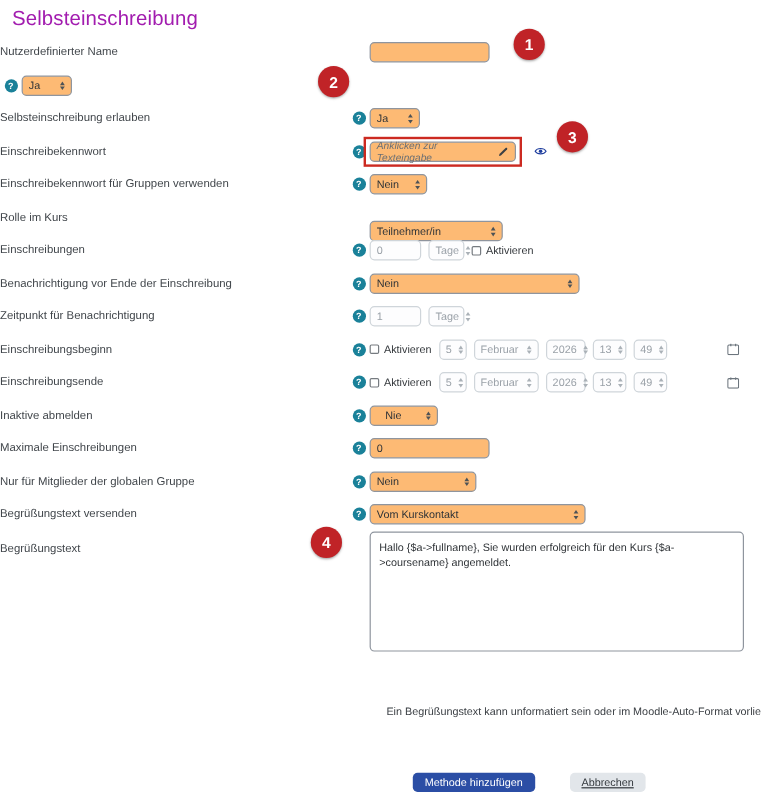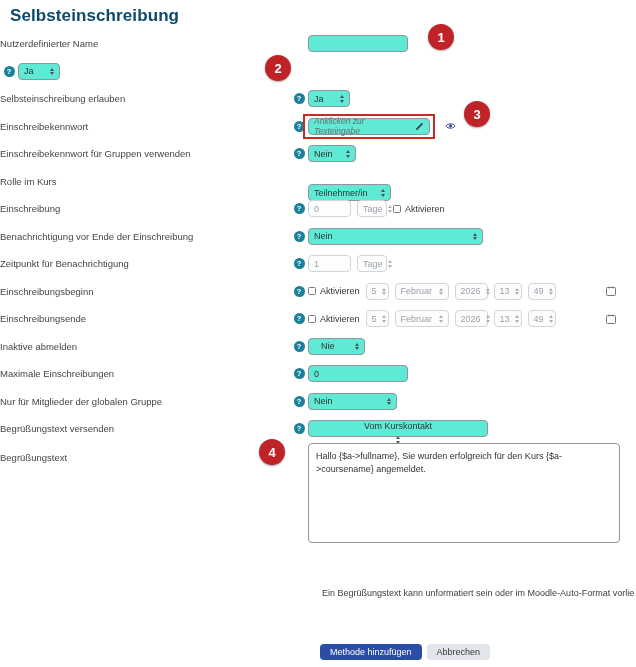--- a/index.html
+++ b/index.html
@@ -2,33 +2,33 @@
 <html><head>
 <meta charset="utf-8">
 <style>
   * { box-sizing: border-box; margin: 0; padding: 0; }
   html,body { background:#fff; }
   body { width:636px; height:667px; overflow:hidden;
          font-family:"Liberation Sans", sans-serif; }
   .page { position:relative; width:636px; height:667px; background:#fff; }
 
   h1.page-title { margin:6px 0 5px 10px; font-size:17px; line-height:19px;
-                  font-weight:700; color:#0c4a6e; letter-spacing:.1px; }
+                  font-weight:400; color:#a21caf; letter-spacing:.1px; }
 
   .frow { display:flex; align-items:center; height:27.5px; }
   .frow .flabel { width:290px; flex:0 0 290px; 
                   font-size:9.5px; color:#41464b; }
   .help-slot { width:18px; flex:0 0 18px; display:flex; justify-content:center; align-items:center; }
   .controls { display:flex; align-items:center; gap:6px; min-width:0; }
 
   .help-icon { width:11px; height:11px; border-radius:50%; background:#1a8199;
                color:#fff; font-size:7.5px; font-weight:700; display:flex;
                align-items:center; justify-content:center; cursor:pointer; }
 
-  .ctrl { height:17px; border:1px solid #8f959e; border-radius:4px; background:#5eead4;
+  .ctrl { height:17px; border:1px solid #8f959e; border-radius:4px; background:#fdba74;
           font-size:9px; color:#2f3337; display:inline-flex; align-items:center;
           padding:0 5px; }
   input.ctrl { outline:none; }
   .sel { justify-content:space-between; gap:5px; cursor:pointer; }
   .caret { display:inline-flex; flex-direction:column; align-items:center; gap:1.5px; }
   .caret i { display:block; width:0; height:0;
              border-left:2.5px solid transparent; border-right:2.5px solid transparent; }
   .caret i.up   { border-bottom:3.5px solid #4d5256; }
   .caret i.down { border-top:3.5px solid #4d5256; }
   .disabled { border-color:#cfd5da; color:#9aa1a8; background:#fdfdfe; }
@@ -40,42 +40,42 @@
   .cb-label { font-size:9px; color:#33373b; }
   .cb-group { display:flex; align-items:center; gap:4px; }
 
   .pw-wrap { position:relative; display:inline-flex;align-items:flex-end; }
   .pw-box { width:122px; justify-content:space-between; cursor:pointer; }
   .pw-text { font-style:italic; color:#6b6f73; font-size:8.5px; }
   .annot-rect { position:absolute; left:-5px; right:-5px; top:-4px; bottom:-4px;
                 border:2px solid #cc2a21; pointer-events:none; }
   .eye-btn { margin-left:9px; display:inline-flex; cursor:pointer; }
 
-  .w-ja{width:42px;} .w-nein{width:48px;} .w-rolle{width:83px;margin-top:23px;} .w-num{width:43px;}
-  .w-tage{width:30px;} .w-wide{width:175px;} .w-wide2{width:180px;flex-direction:column;} .w-nie{width:57px;padding-left:12px;}
+  .w-ja{width:42px;} .w-nein{width:48px;} .w-rolle{width:111px;margin-top:23px;} .w-num{width:43px;}
+  .w-tage{width:30px;} .w-wide{width:175px;} .w-wide2{width:180px;} .w-nie{width:57px;padding-left:12px;}
   .w-max{width:100px;} .w-nein2{width:89px;} .w-name{width:100px;}
   .w-day{width:23px;} .w-month{width:54px;} .w-year{width:33px;} .w-hm{width:28px;}
 
   .cal-btn { margin-left:44px; display:inline-flex; cursor:pointer; }
 
   .frow-textarea { height:auto; align-items:flex-start; }
   .frow-textarea .flabel { padding-top:9px; }
   textarea.welcome { width:312px; height:100px; border:1px solid #8f959e;
                      border-radius:4px; font-family:"Liberation Sans",sans-serif;
                      font-size:9px; color:#2f3337; padding:6px 7px; resize:none;
                      line-height:1.5; outline:none; }
 
   .note-row { margin:45px 0 0 322px; font-size:9px; color:#3c4045;
               white-space:nowrap; overflow:hidden; width:312px; }
 
   .btn-row { margin:46px 0 0 320px; display:flex; gap:5px; align-items:center; }
   .btn { border:none; border-radius:4px; font-size:9px; height:16px; padding:0 10px;
-         cursor:pointer; font-family:"Liberation Sans",sans-serif; }
+         cursor:pointer; font-family:"Liberation Sans",sans-serif;margin-left:24px; }
   .btn-primary { background:#2b4ea5; color:#fff; }
-  .btn-secondary { background:#e2e6ea; color:#33383d; }
+  .btn-secondary { background:#e2e6ea; color:#33383d;text-decoration:underline; }
 
   .badge { position:absolute; width:26px; height:26px; border-radius:50%;
            background:#c02327; color:#fff; font-size:13px; font-weight:700;
            display:flex; align-items:center; justify-content:center;
            box-shadow:0 1px 2px rgba(0,0,0,.35); }
   .badge-1 { left:428px; top:18px; }
   .badge-2 { left:265px; top:49px; }
   .badge-3 { left:464px; top:95px; }
   .badge-4 { left:259px; top:433px; }
 </style>
@@ -173,21 +173,21 @@
         <span>Teilnehmer/in</span>
         <span class="caret">
             <i class="up"></i>
             <i class="down"></i>
           </span>
       </span>
     </div>
   </div>
 
   <div class="frow">
-    <div class="flabel">Einschreibung</div>
+    <div class="flabel">Einschreibungen</div>
     <div class="help-slot">
         <span class="help-icon">?</span>
       </div>
     <div class="controls">
       <input class="ctrl w-num disabled" type="text" disabled="" value="0" style="">
       <span class="ctrl sel w-tage disabled">
         <span>Tage</span>
         <span class="caret">
             <i class="up"></i>
             <i class="down"></i>

